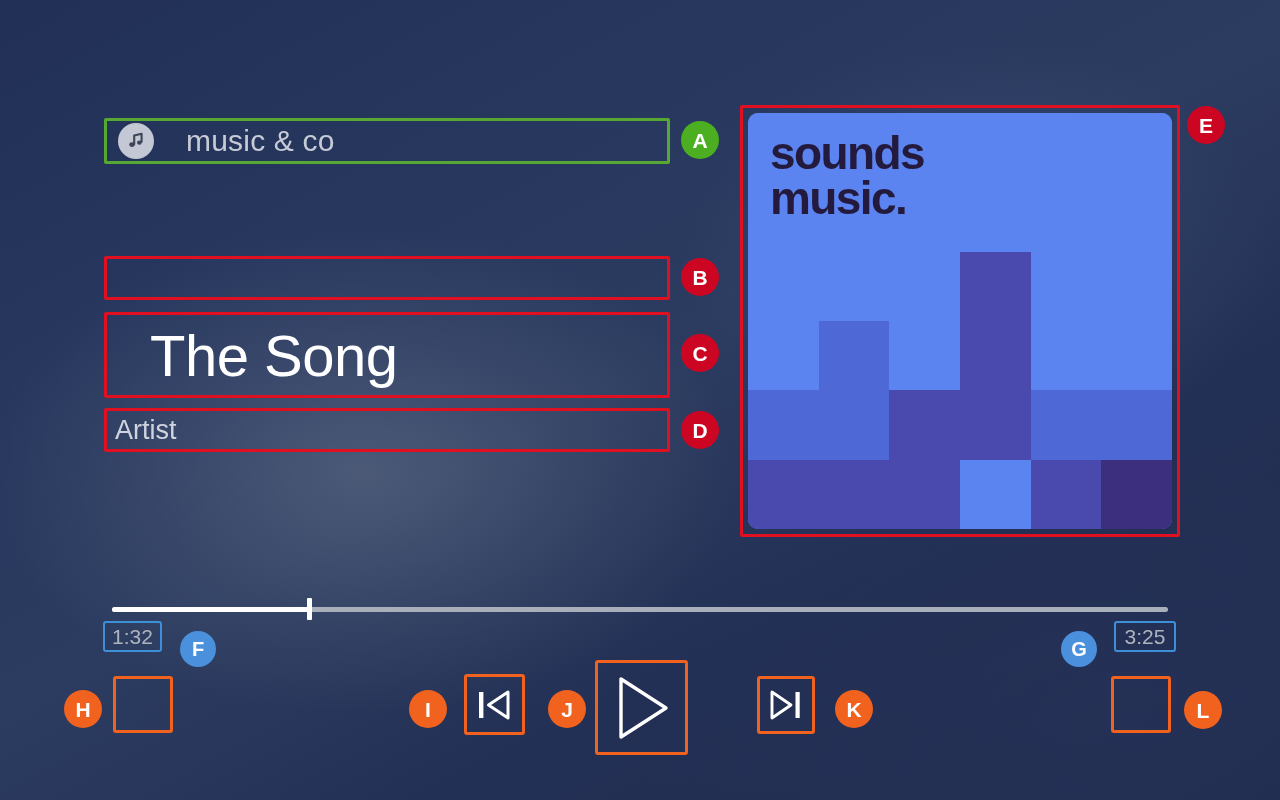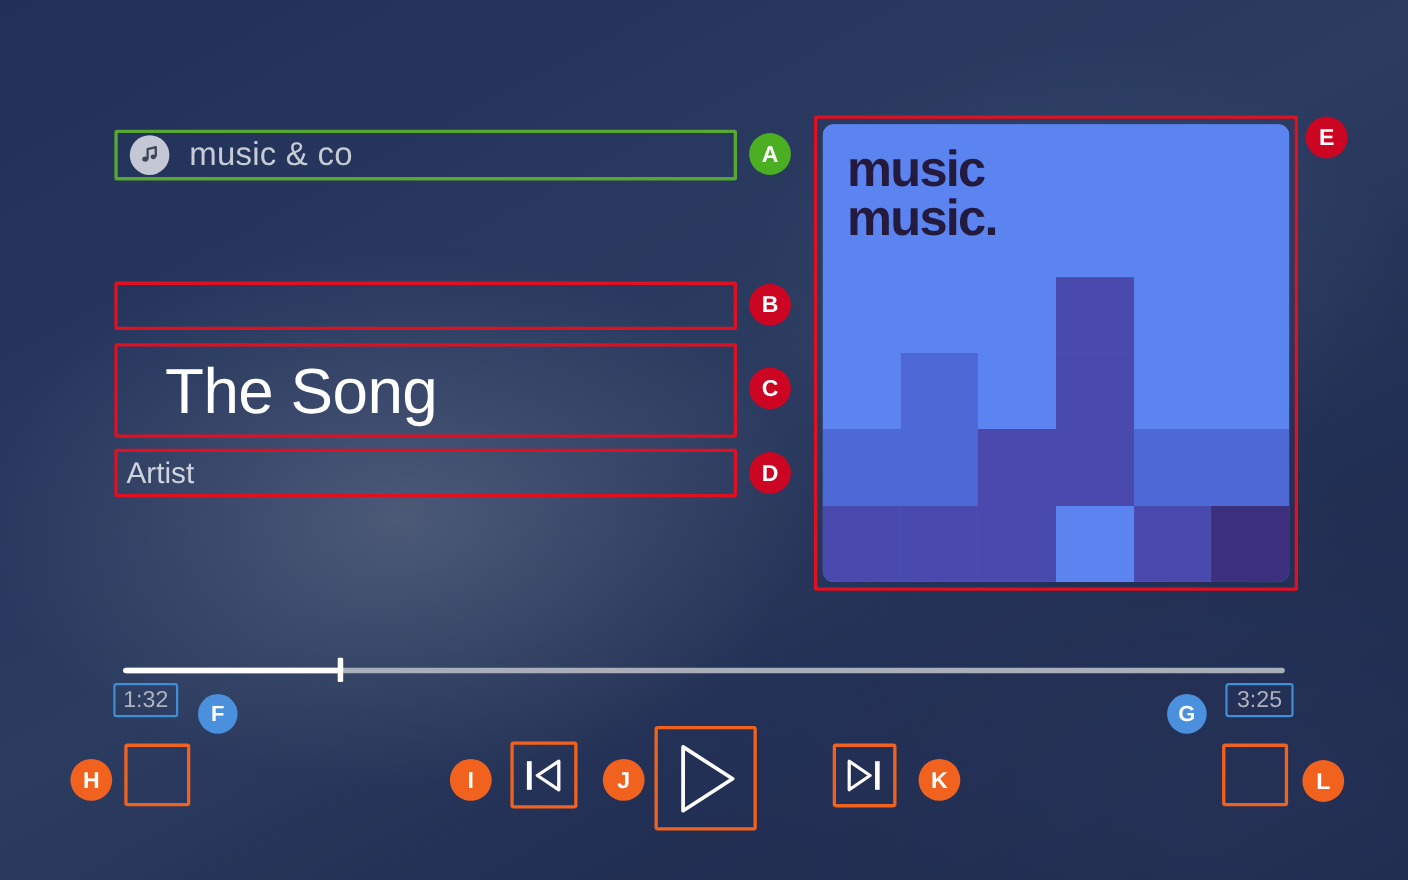--- a/index.html
+++ b/index.html
@@ -67,21 +67,21 @@
   }
   #app-logo {
     width: 36px; height: 36px;
     border-radius: 50%;
     background: #c3c8d4;
     display: flex; align-items: center; justify-content: center;
     flex: none;
   }
   #app-logo svg { display: block; }
   #app-title-text {
-    margin-left: 18px;
+    margin-left: 32px;
     font-size: 30px;
     color: #c6cbd6;
     letter-spacing: 0.2px;
     white-space: nowrap;
   }
 
   
   .meta {
     position: absolute;
     display: flex;
@@ -267,21 +267,21 @@
           <span style="background:#4e68d6"></span>
           <span style="background:#4e68d6"></span>
         <span style="background:#4a49ad"></span>
           <span style="background:#4a49ad"></span>
           <span style="background:#4a49ad"></span>
           <span style="background:#5b84f0"></span>
           <span style="background:#4a49ad"></span>
           <span style="background:#3c2f7e"></span>
       </div>
       <div class="wordmark">
-        <div>music</div>
+        <div>sounds</div>
         <div>music.</div>
       </div>
     </div>
   </div>
   <div class="abox red3" style="left:740px; top:105px; width:440px; height:432px;"></div>
   <div class="badge red big" style="left:1187px; top:106px;">E</div>
 
   <div id="progress-track">
     <div id="progress-fill" style="width:18.7%"></div>
     <div id="progress-thumb" style="left:18.7%"></div>

